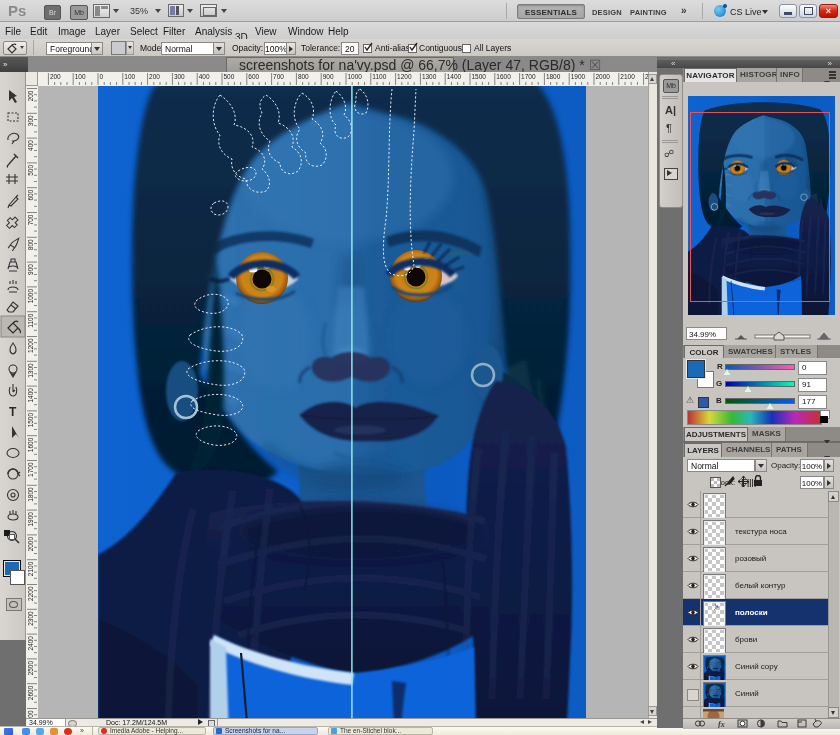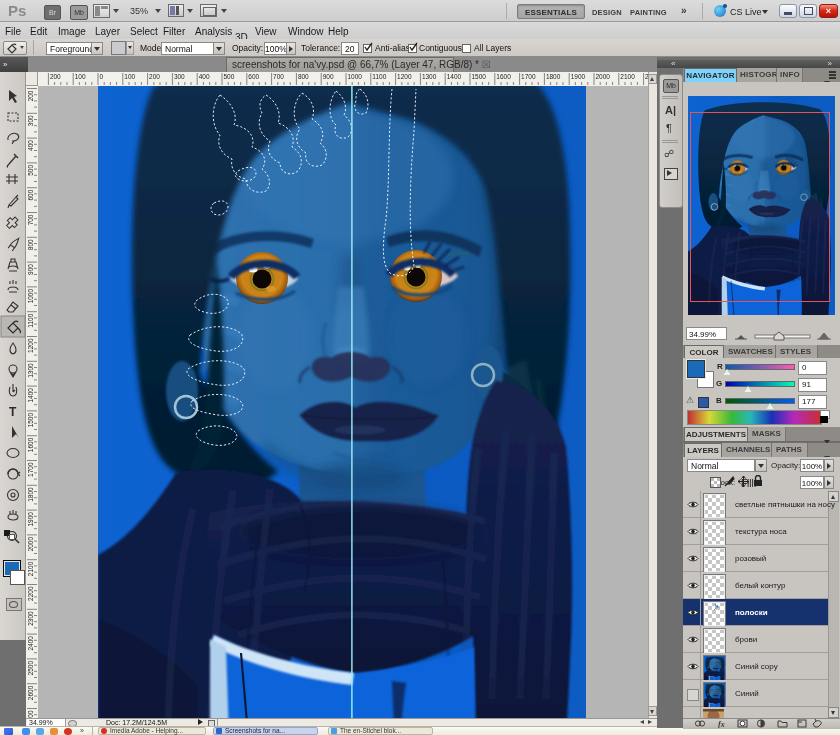--- a/index.html
+++ b/index.html
@@ -86,21 +86,21 @@
 <div class="abs" style="left:408px;top:44px;width:9px;height:9px;background:#fff;border:1px solid #666;box-sizing:border-box;"></div>
 <svg class="abs" style="left:408px;top:42px;" width="11" height="11" viewBox="0 0 11 11">
       <path d="M2 5 L4 8 L9 1" fill="none" stroke="#222" stroke-width="1.3"></path>
     </svg>
 <div class="abs tx" style="left:419px;top:43px;font-size:8.5px;color:#111;">Contiguous</div>
 <div class="abs" style="left:462px;top:44px;width:9px;height:9px;background:#fff;border:1px solid #666;box-sizing:border-box;"></div>
 <div class="abs tx" style="left:474px;top:43px;font-size:8.5px;color:#111;">All Layers</div>
 
 <div class="abs" style="left:0;top:57px;width:657px;height:15px;background:#8a8a8a;border-bottom:1px solid #6a6a6a;"></div>
 <div class="abs" style="left:0;top:57px;width:25px;height:15px;background:linear-gradient(#585858,#3f3f3f);color:#e8e8e8;font-size:8px;line-height:15px;padding-left:3px;">»</div>
-<div class="abs tx" style="left:226px;top:57px;width:228px;height:15px;background:linear-gradient(#aeaba6,#9f9c97);border:1px solid #6a6a6a;border-bottom:none;box-sizing:border-box;font-size:10px;color:#2a2a2a;line-height:14px;padding-left:5px;">screenshots for na'vy.psd @ 66,7% (Layer 47, RGB/8) * <span style="color:#555;">☒</span></div>
+<div class="abs tx" style="left:226px;top:57px;width:228px;height:15px;background:linear-gradient(#aeaba6,#9f9c97);border:1px solid #6a6a6a;border-bottom:none;box-sizing:border-box;font-size:14px;color:#2a2a2a;line-height:14px;padding-left:12px;">screenshots for na'vy.psd @ 66,7% (Layer 47, RGB/8) * <span style="color:#555;">☒</span></div>
 
 <div class="abs" style="left:0;top:72px;width:26px;height:568px;background:linear-gradient(90deg,#d9d6d2,#ccc9c5);border-right:1px solid #98958f;box-sizing:border-box;"></div>
 <div class="abs" style="left:0;top:640px;width:26px;height:78px;background:#6f6f6f;"></div>
 <svg class="abs" style="left:0;top:84px;" width="26" height="470" viewBox="0 0 26 470">
 <g transform="translate(13 12)" stroke="#333" stroke-width="1.1" fill="none">
         <path d="M-4 -6 L-4 5 L-1 2 L2 7 L4 6 L1 1 L4 0 Z" fill="#333" stroke="none"></path>
       </g>
 <g transform="translate(13 33)" stroke="#333" stroke-width="1.1" fill="none">
         <rect x="-5" y="-4" width="10" height="8" stroke-dasharray="2,1.5"></rect>
       </g>
@@ -404,21 +404,21 @@
 <div class="abs" style="left:662px;top:98px;width:16px;height:1px;background:#999;"></div>
 <div class="abs tx" style="left:665px;top:104px;font-size:11px;color:#333;font-weight:bold;">A|</div>
 <div class="abs tx" style="left:666px;top:122px;font-size:11px;color:#333;">¶</div>
 <div class="abs" style="left:662px;top:140px;width:16px;height:1px;background:#999;"></div>
 <div class="abs" style="left:662px;top:142px;width:16px;height:1px;background:#999;"></div>
 <div class="abs tx" style="left:664px;top:148px;font-size:10px;color:#333;">☍</div>
 <div class="abs" style="left:664px;top:168px;width:12px;height:10px;border:1px solid #444;background:#d8d5d0;"></div>
 <div class="abs" style="left:667px;top:170px;width:0;height:0;border-top:3px solid transparent;border-bottom:3px solid transparent;border-left:5px solid #333;"></div>
 
 <div class="abs" style="left:683px;top:68px;width:157px;height:14px;background:#8e8b87;border-bottom:1px solid #6a6a6a;"></div>
-<div class="abs" style="left:684px;top:68px;width:53px;height:14px;background:#7dd3fc;border:1px solid #6a6a6a;border-bottom:none;box-sizing:border-box;font-size:8px;font-weight:bold;color:#2a2a2a;text-align:center;line-height:14px;letter-spacing:.2px;">NAVIGATOR</div>
+<div class="abs" style="left:684px;top:68px;width:53px;height:14px;background:#e5e5e5;border:1px solid #6a6a6a;border-bottom:none;box-sizing:border-box;font-size:8px;font-weight:bold;color:#2a2a2a;text-align:center;line-height:14px;letter-spacing:.2px;">NAVIGATOR</div>
 <div class="abs" style="left:737px;top:68px;width:40px;height:14px;background:#a8a5a0;border-right:1px solid #77746f;box-sizing:border-box;font-size:8px;font-weight:bold;color:#3c3c3c;line-height:14px;padding-left:3px;letter-spacing:.2px;overflow:hidden;">HISTOGR</div>
 <div class="abs" style="left:777px;top:68px;width:26px;height:14px;background:#a8a5a0;border-right:1px solid #77746f;box-sizing:border-box;font-size:8px;font-weight:bold;color:#3c3c3c;line-height:14px;padding-left:3px;letter-spacing:.2px;">INFO</div>
 <div class="abs" style="left:824px;top:71px;width:8px;height:7px;"><div style="width:0;height:0;border-left:3px solid transparent;border-right:3px solid transparent;border-top:4px solid #333;display:inline-block;"></div></div>
 <div class="abs" style="left:829px;top:71px;width:7px;height:1.5px;background:#333;box-shadow:0 3px 0 #333,0 6px 0 #333;"></div>
 <div class="abs" style="left:683px;top:82px;width:157px;height:263px;background:#c8c5c0;"></div>
 <svg class="abs" style="left:688px;top:96px;" width="147" height="219" viewBox="0 0 488 727" preserveAspectRatio="none">
       <use href="#portrait"></use>
     </svg>
 <div class="abs" style="left:690px;top:112px;width:140px;height:190px;border:1.5px solid #e85456;box-sizing:border-box;"></div>
 <div class="abs" style="left:686px;top:327px;width:41px;height:13px;background:#fff;border:1px solid #8a8a8a;font-size:8px;color:#111;line-height:13px;padding-left:2px;box-sizing:border-box;">34.99%</div>
@@ -515,21 +515,20 @@
   <path d="M124 2 C128 1 130 3 129 5 L126 8 L123 8 L121 5 Z M124 2 L123 0"></path>
  </g>
 </svg>
 
 <div class="abs" style="left:683px;top:491px;width:145px;height:27px;background:#c8c5c0;border-bottom:1px solid #a29f9a;box-sizing:border-box;"></div>
 <svg class="abs" style="left:687px;top:500px;" width="12" height="9" viewBox="0 0 12 9">
       <path d="M1 4.5 C3 1.5 9 1.5 11 4.5 C9 7.5 3 7.5 1 4.5 Z" fill="#f5f3ee" stroke="#222" stroke-width="1"></path>
       <circle cx="6" cy="4.5" r="1.8" fill="#222"></circle>
     </svg>
 <div class="abs" style="left:703px;top:493px;width:21px;height:24px;background:repeating-conic-gradient(#fff 0 25%,#c6c6c6 0 50%) 0 0/8px 8px;border:1px solid #777;box-shadow:0 0 0 1px #eee inset;"></div>
-<div class="abs tx" style="left:735px;top:491px;font-size:8px;color:#1a1a1a;font-weight:normal;line-height:27px;">светлые пятнышки на носу</div>
 <div class="abs" style="left:683px;top:518px;width:145px;height:27px;background:#c8c5c0;border-bottom:1px solid #a29f9a;box-sizing:border-box;"></div>
 <svg class="abs" style="left:687px;top:527px;" width="12" height="9" viewBox="0 0 12 9">
       <path d="M1 4.5 C3 1.5 9 1.5 11 4.5 C9 7.5 3 7.5 1 4.5 Z" fill="#f5f3ee" stroke="#222" stroke-width="1"></path>
       <circle cx="6" cy="4.5" r="1.8" fill="#222"></circle>
     </svg>
 <div class="abs" style="left:703px;top:520px;width:21px;height:24px;background:repeating-conic-gradient(#fff 0 25%,#c6c6c6 0 50%) 0 0/8px 8px;border:1px solid #777;box-shadow:0 0 0 1px #eee inset;"></div>
 <div class="abs tx" style="left:735px;top:518px;font-size:8px;color:#1a1a1a;font-weight:normal;line-height:27px;">текстура носа</div>
 <div class="abs" style="left:683px;top:545px;width:145px;height:27px;background:#c8c5c0;border-bottom:1px solid #a29f9a;box-sizing:border-box;"></div>
 <svg class="abs" style="left:687px;top:554px;" width="12" height="9" viewBox="0 0 12 9">
       <path d="M1 4.5 C3 1.5 9 1.5 11 4.5 C9 7.5 3 7.5 1 4.5 Z" fill="#f5f3ee" stroke="#222" stroke-width="1"></path>

